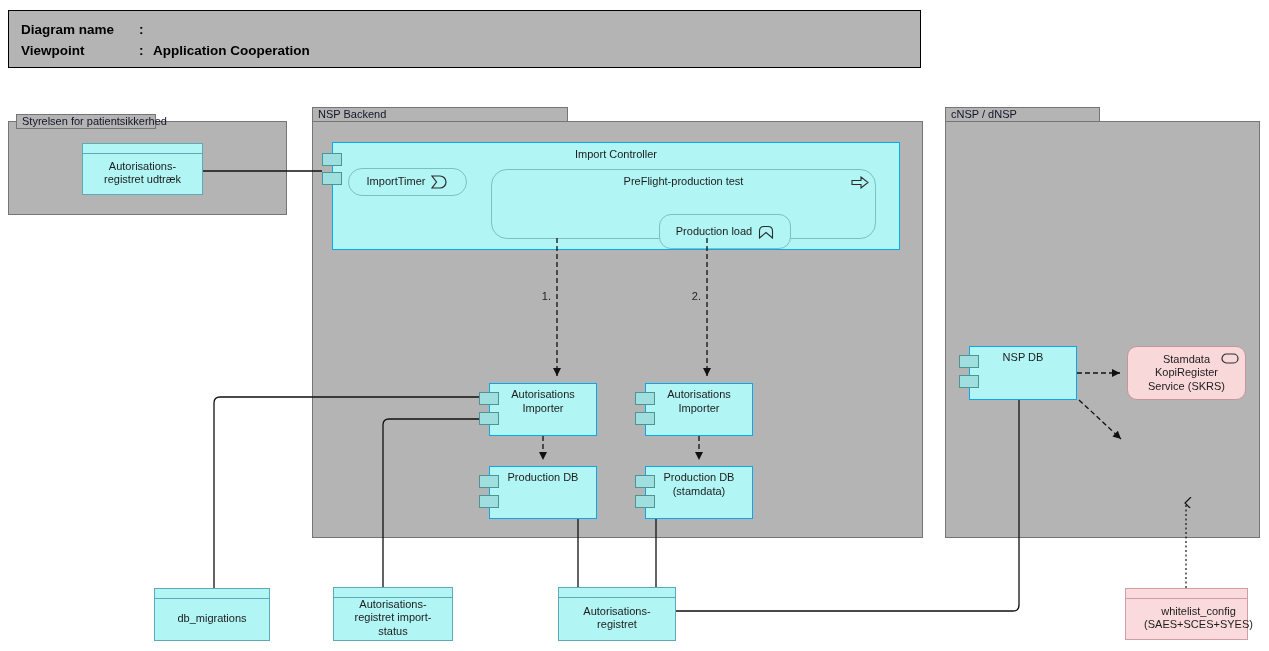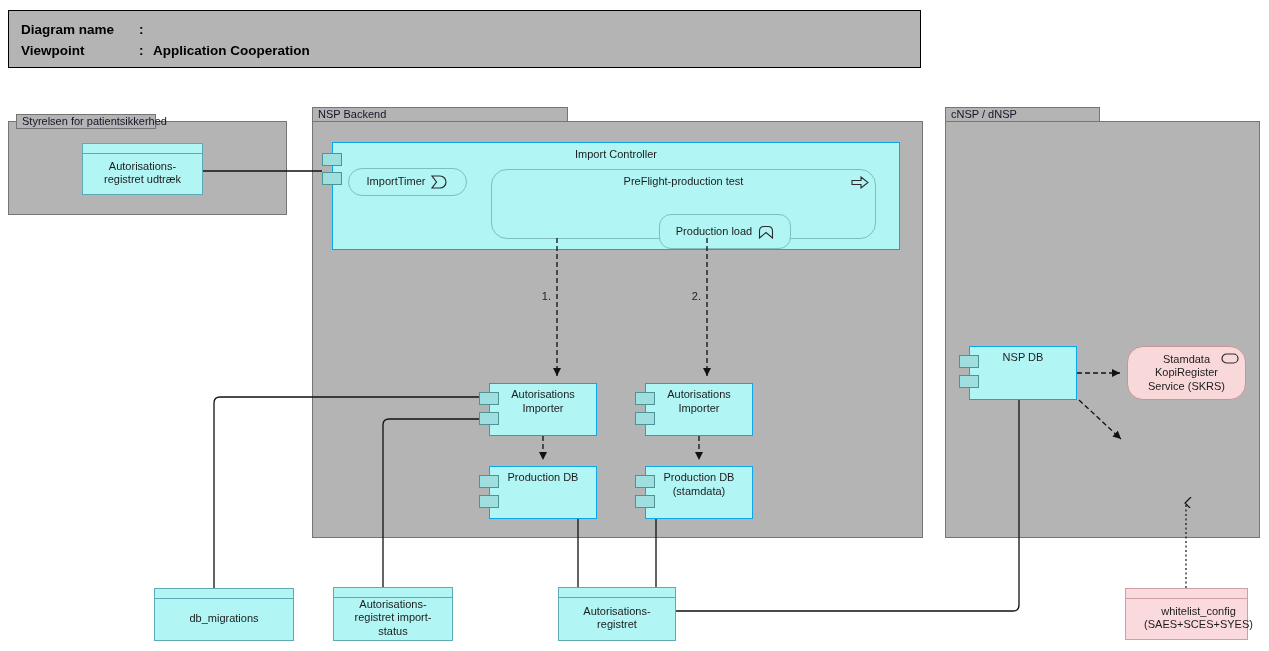--- a/index.html
+++ b/index.html
@@ -40,21 +40,21 @@
   .flowbox{border-radius:16px; display:block;}
   .flowbox .flabel{display:flex; align-items:center; justify-content:center; padding-top:5px;}
   .funbox{border-radius:12px;}
   
   .dobj{background:#b2f5f5; border:1px solid #5fa9b6; display:flex; align-items:center; justify-content:center;}
   .dobj .bar{position:absolute; top:0; left:0; right:0; height:9px; border-bottom:1px solid #5fa9b6;}
   .dobj .lbl{padding-top:8px;}
   .dobj.pink{background:#fadadc; border-color:#cf9fa3;}
   .dobj.pink .bar{border-color:#cf9fa3;}
   
-  .service{background:#f9d8da; border:1px solid #c79599; border-radius:16px;
+  .service{background:#f9d8da; border:1px solid #c79599; border-radius:10px;
            display:flex; align-items:center; justify-content:center;}
   .icon-tr{position:absolute; top:6px; right:6px;}
   
   #wires{position:absolute; left:0; top:0; width:1269px; height:651px; z-index:3; pointer-events:none;}
   #wires text{font-family:"Liberation Sans", sans-serif; font-size:11px; fill:#222;}
 </style>
 </head>
 <body>
 
 <div id="canvas">
@@ -150,21 +150,21 @@
   <div class="node service" style="left:1127px; top:346px; width:119px; height:54px;">
     <span class="lbl">Stamdata
 KopiRegister
 Service (SKRS)</span>
     <svg class="icon-tr" width="18" height="11" viewBox="0 0 18 11">
       <rect x="1" y="1" width="16" height="9" rx="4.5" fill="none" stroke="#2c2c2c" stroke-width="1.2"></rect>
     </svg>
   </div>
 
 
-  <div class="node dobj" style="left:154px; top:588px; width:140px; height:53px;">
+  <div class="node dobj" style="left:154px; top:588px; width:116px; height:53px;">
     <i class="bar"></i>
     <span class="lbl">db_migrations</span>
   </div>
 
   <div class="node dobj" style="left:333px; top:587px; width:120px; height:54px;">
     <i class="bar"></i>
     <span class="lbl">Autorisations-
 registret import-
 status</span>
   </div>

